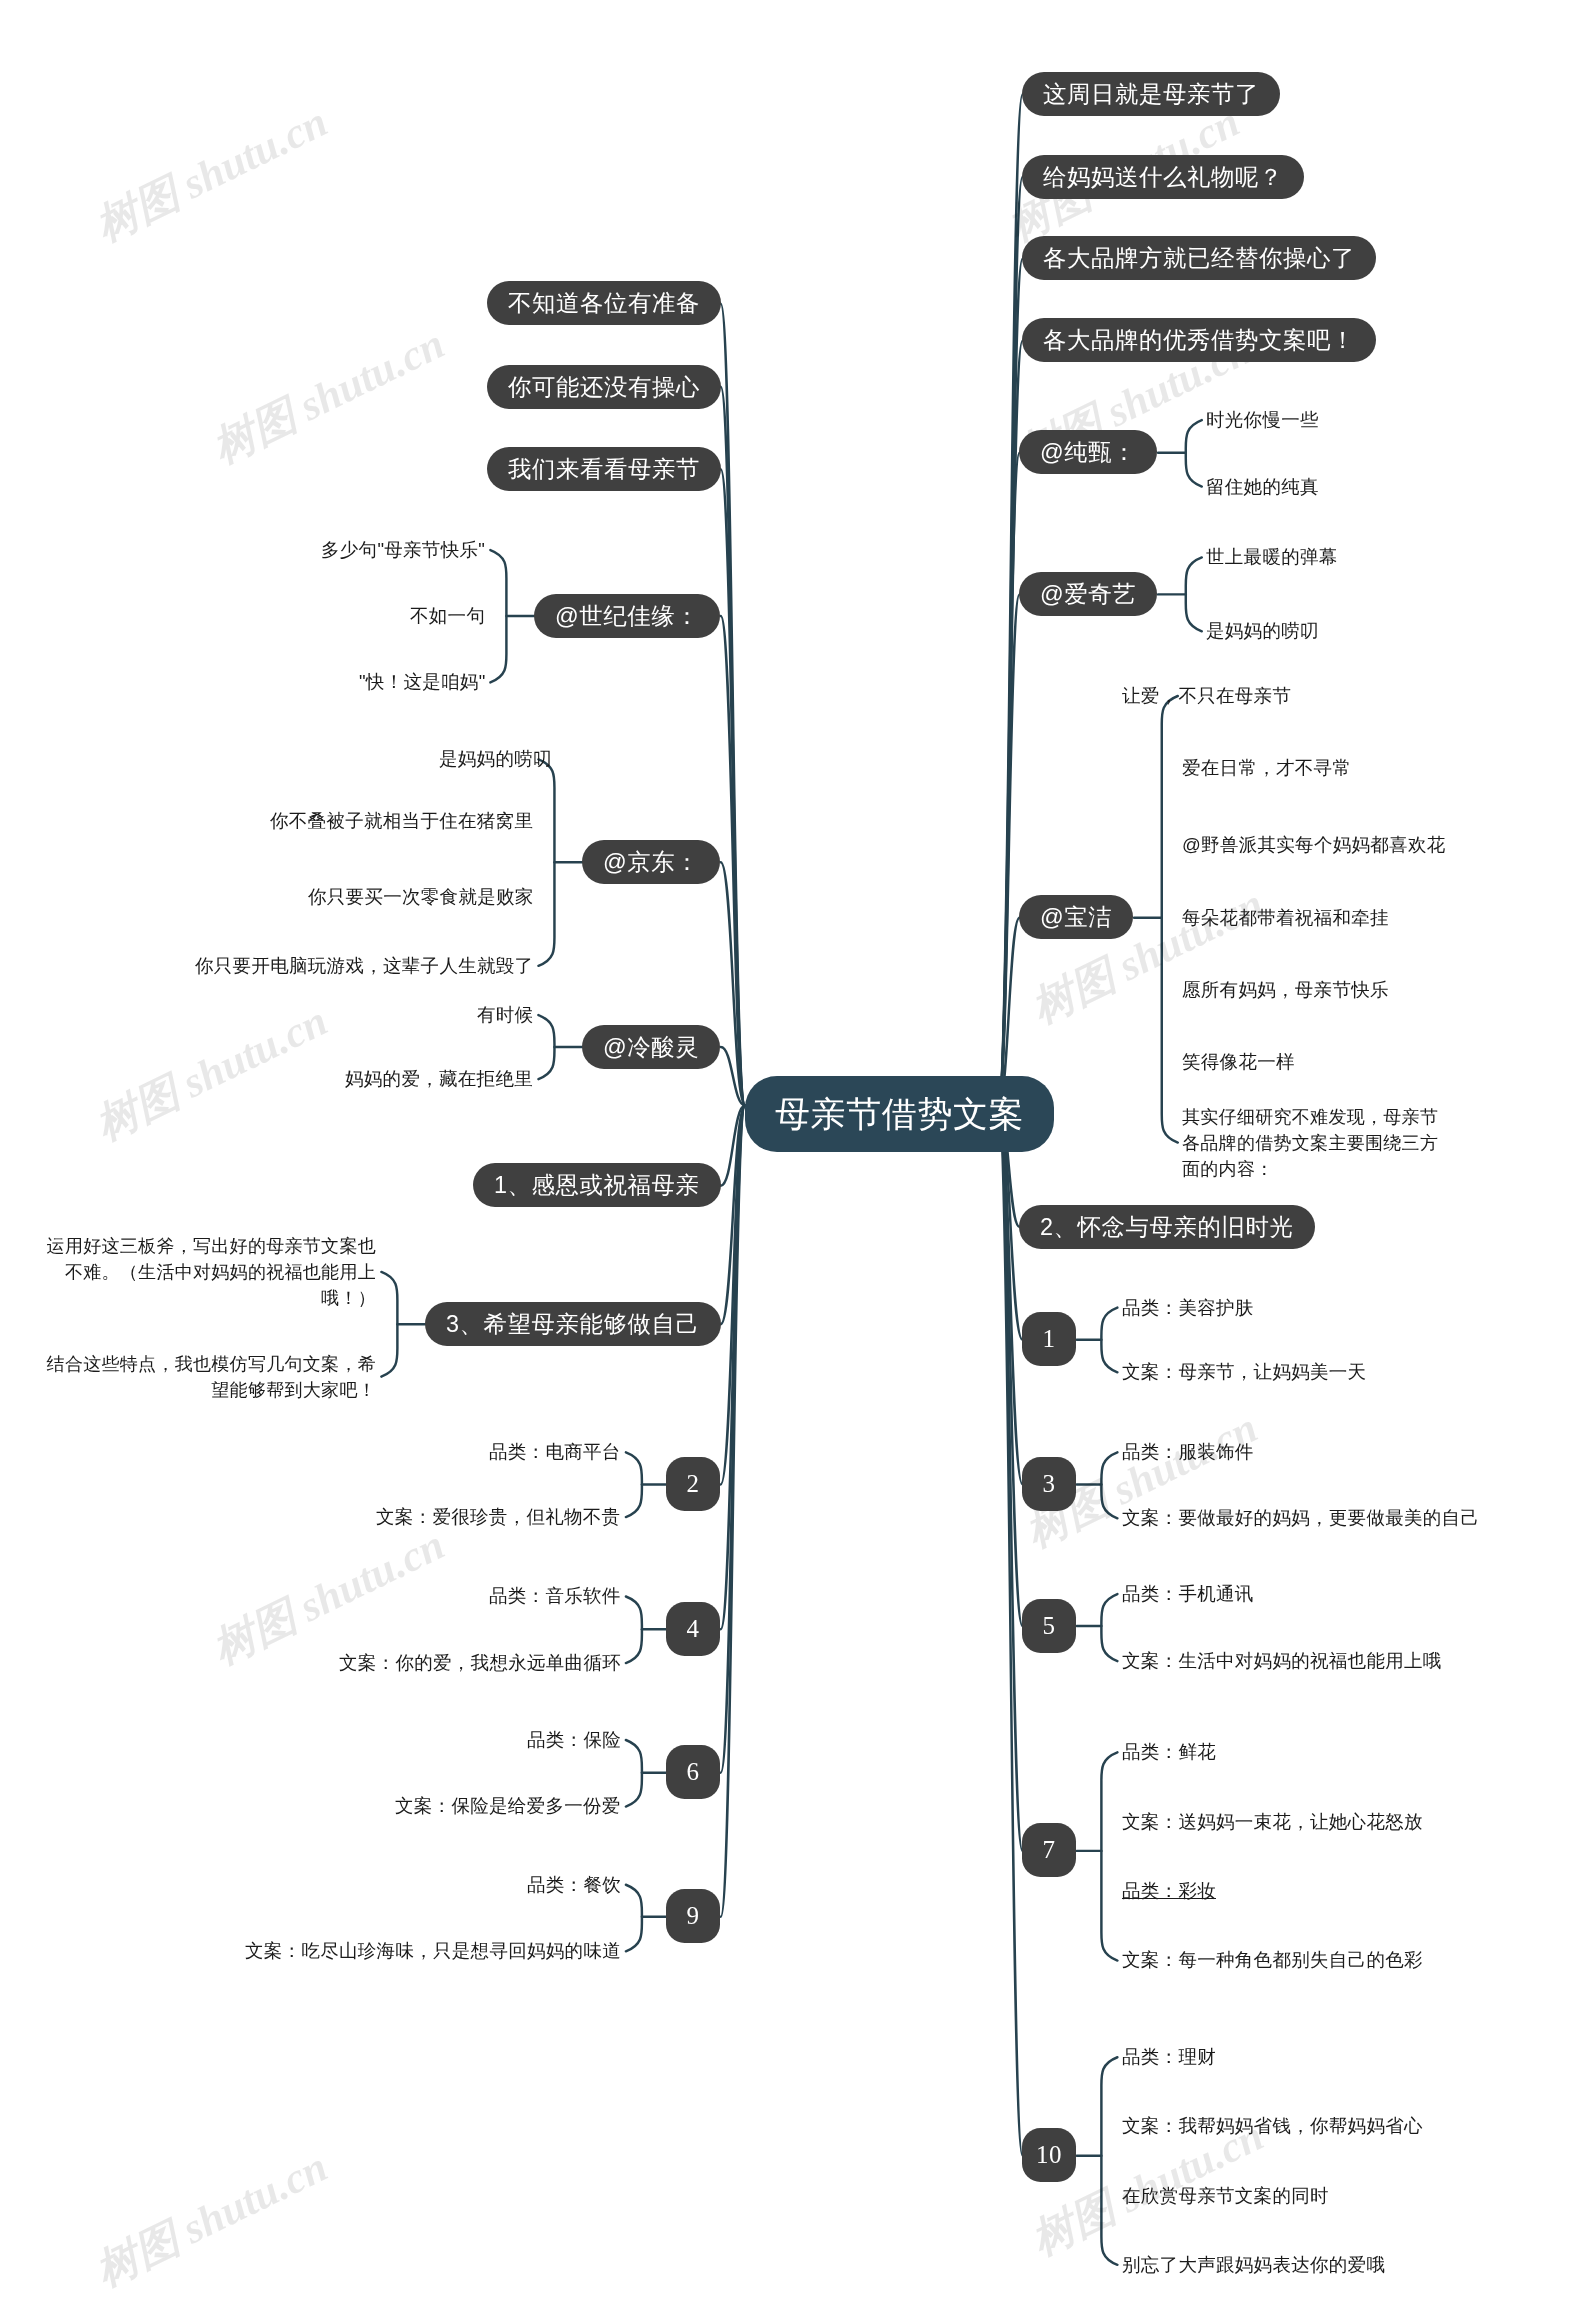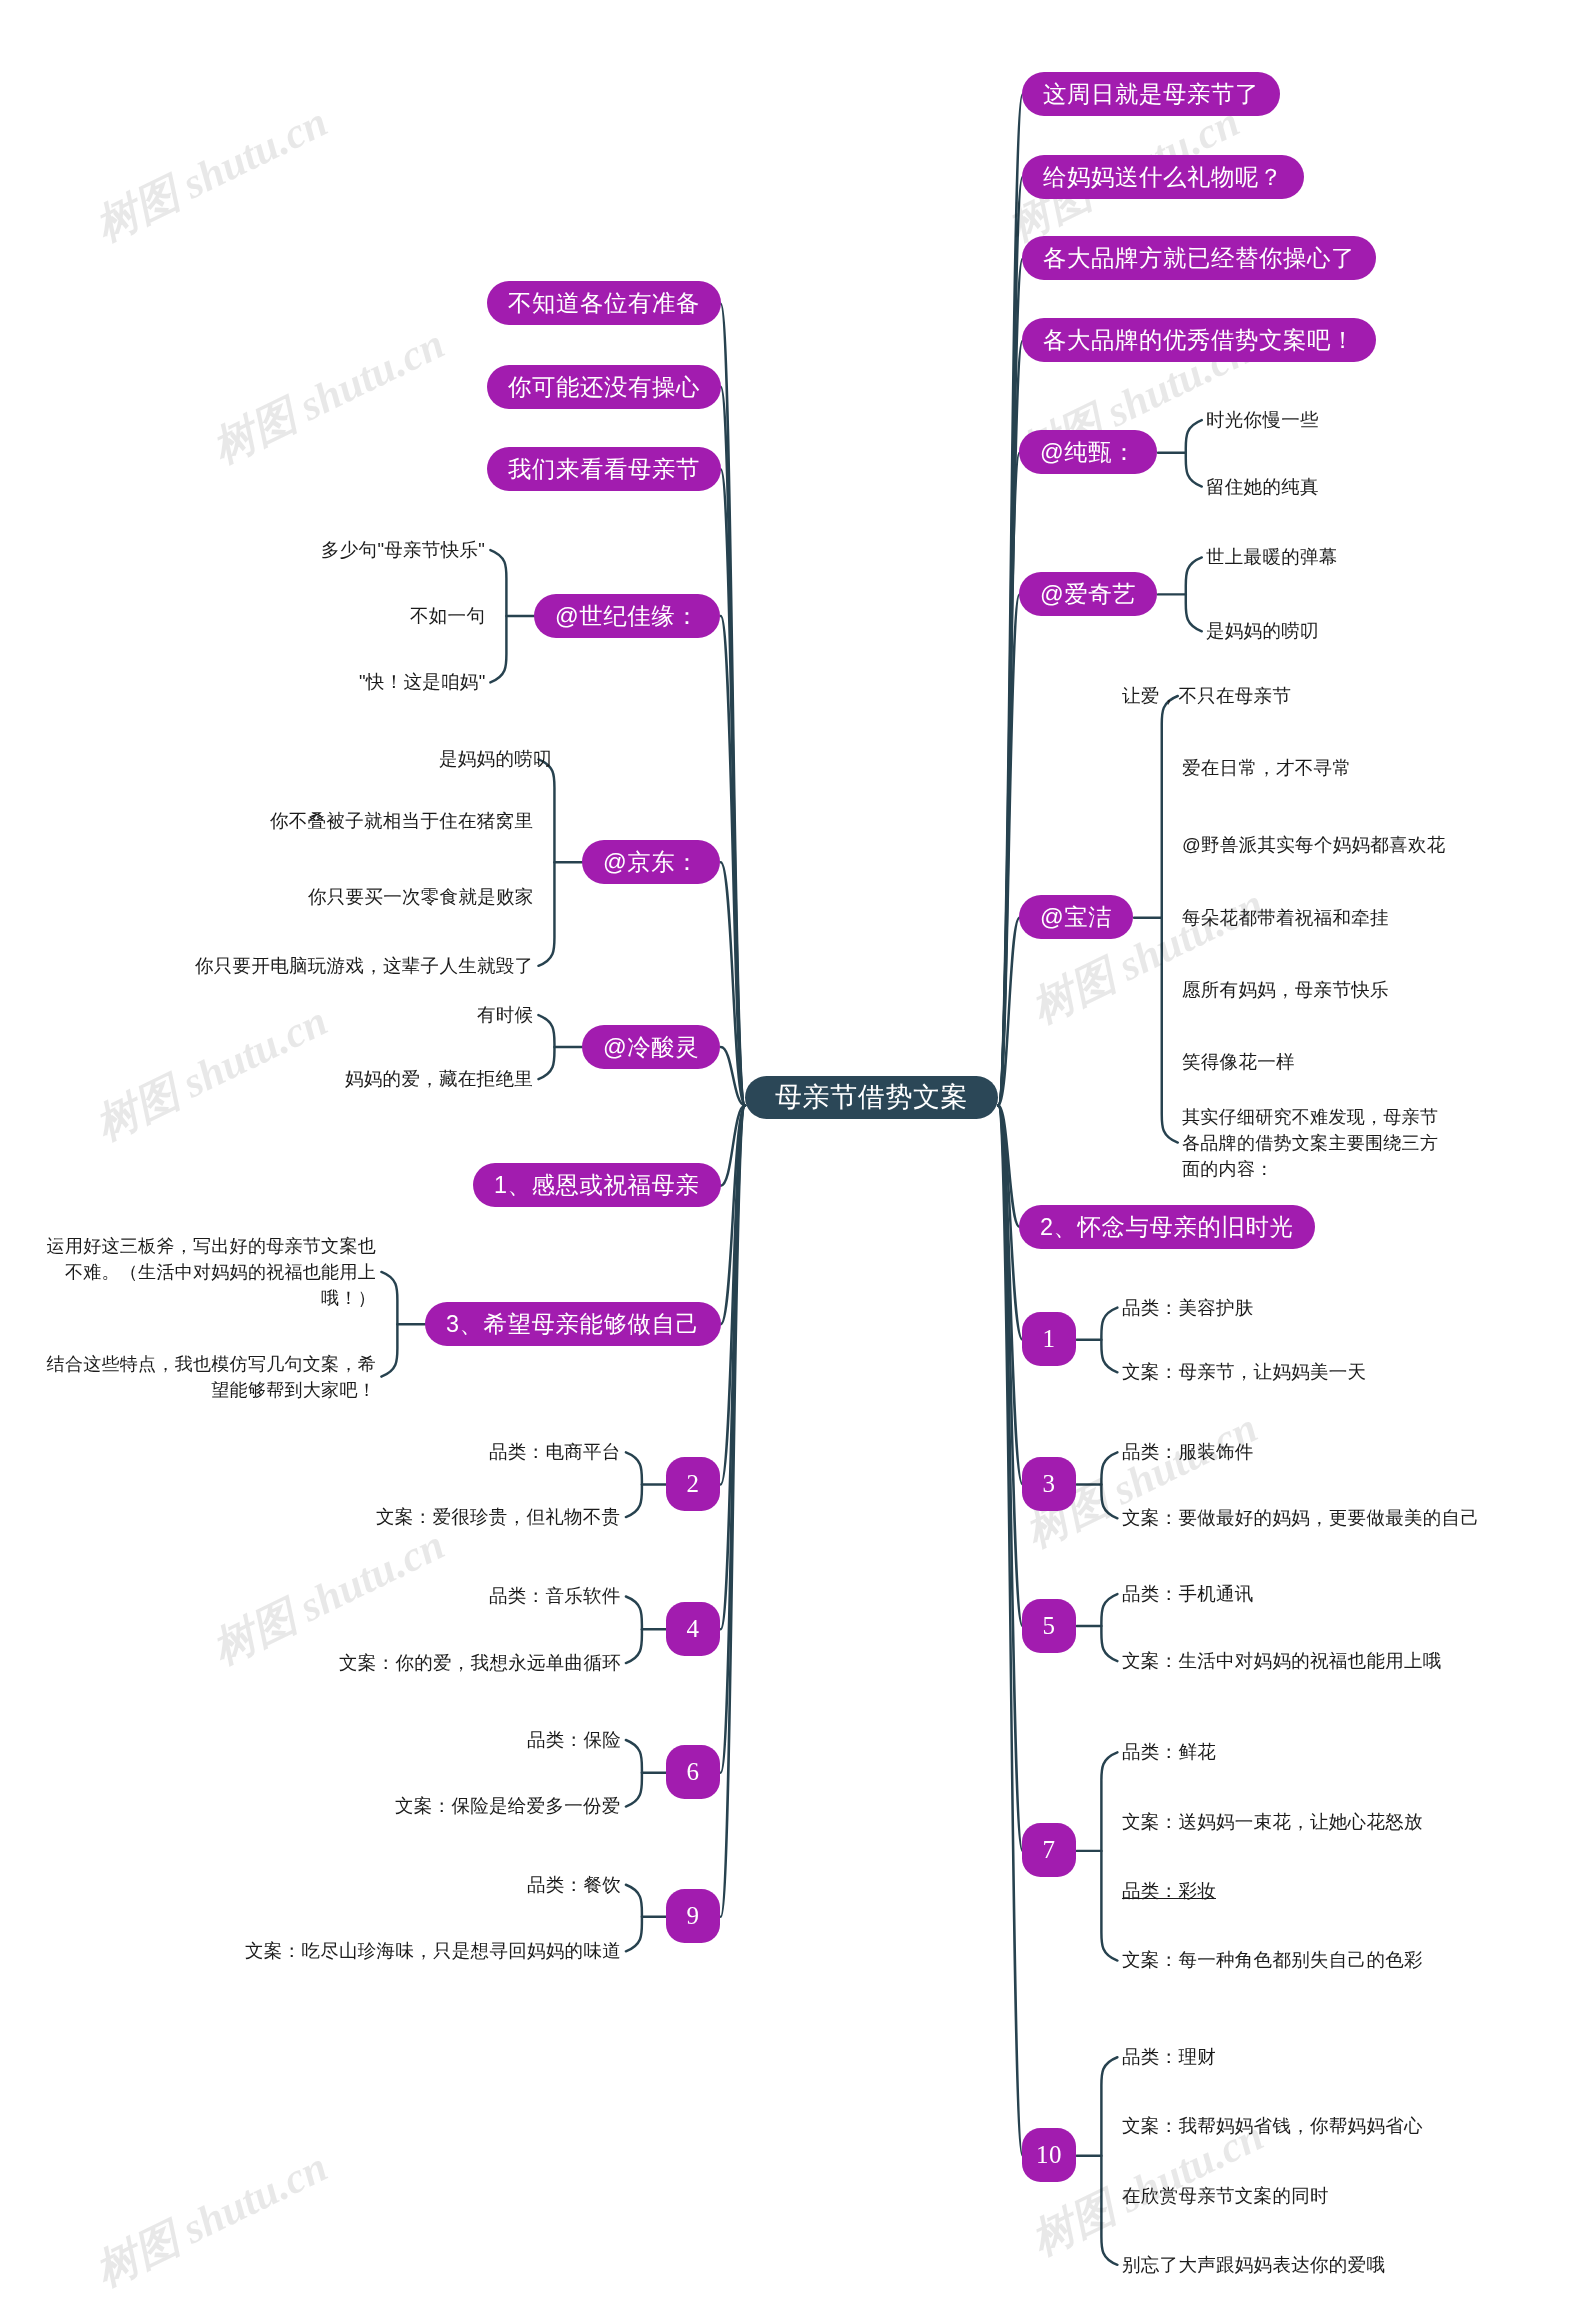--- a/index.html
+++ b/index.html
@@ -8,24 +8,24 @@
   #stage{position:absolute;inset:0;width:1577px;height:2319px;}
   svg#links{position:absolute;left:0;top:0;width:1577px;height:2319px;}
   svg#links path{fill:none;stroke:#27424f;stroke-width:4;stroke-linecap:round;}
 
   .wm{position:absolute;color:#000;opacity:.085;font-style:italic;
       font-family:"Liberation Serif","DejaVu Serif",serif;font-weight:700;
       font-size:43px;white-space:nowrap;transform:rotate(-26deg);
       transform-origin:left top;user-select:none;}
 
   .node{position:absolute;box-sizing:border-box;display:flex;align-items:center;
-        justify-content:center;color:#fff;background:#a21caf;border-radius:26px;
+        justify-content:center;color:#fff;background:#404040;border-radius:26px;
         padding:8.6px 21px;font-size:23.4px;line-height:1.15;white-space:nowrap;
         letter-spacing:0.6px;}
-  .node.root{background:#2b4757;border-radius:32px;font-size:27px;padding:6px 30px;}
+  .node.root{background:#2b4757;border-radius:32px;font-size:35px;padding:18px 30px;}
   .node.num{width:54px;height:54px;padding:0;border-radius:18.5px;font-size:25px;
             font-family:"Liberation Serif","DejaVu Serif",serif;}
 
   .leaf{position:absolute;color:#1b1b1b;font-size:18.5px;line-height:1.5;
         white-space:nowrap;letter-spacing:0.3px;}
   .leaf.r{text-align:left;}
   .leaf.l{text-align:right;}
   .leaf.wrap{white-space:normal;line-height:1.45;font-size:18px;}
 </style>
 </head>

